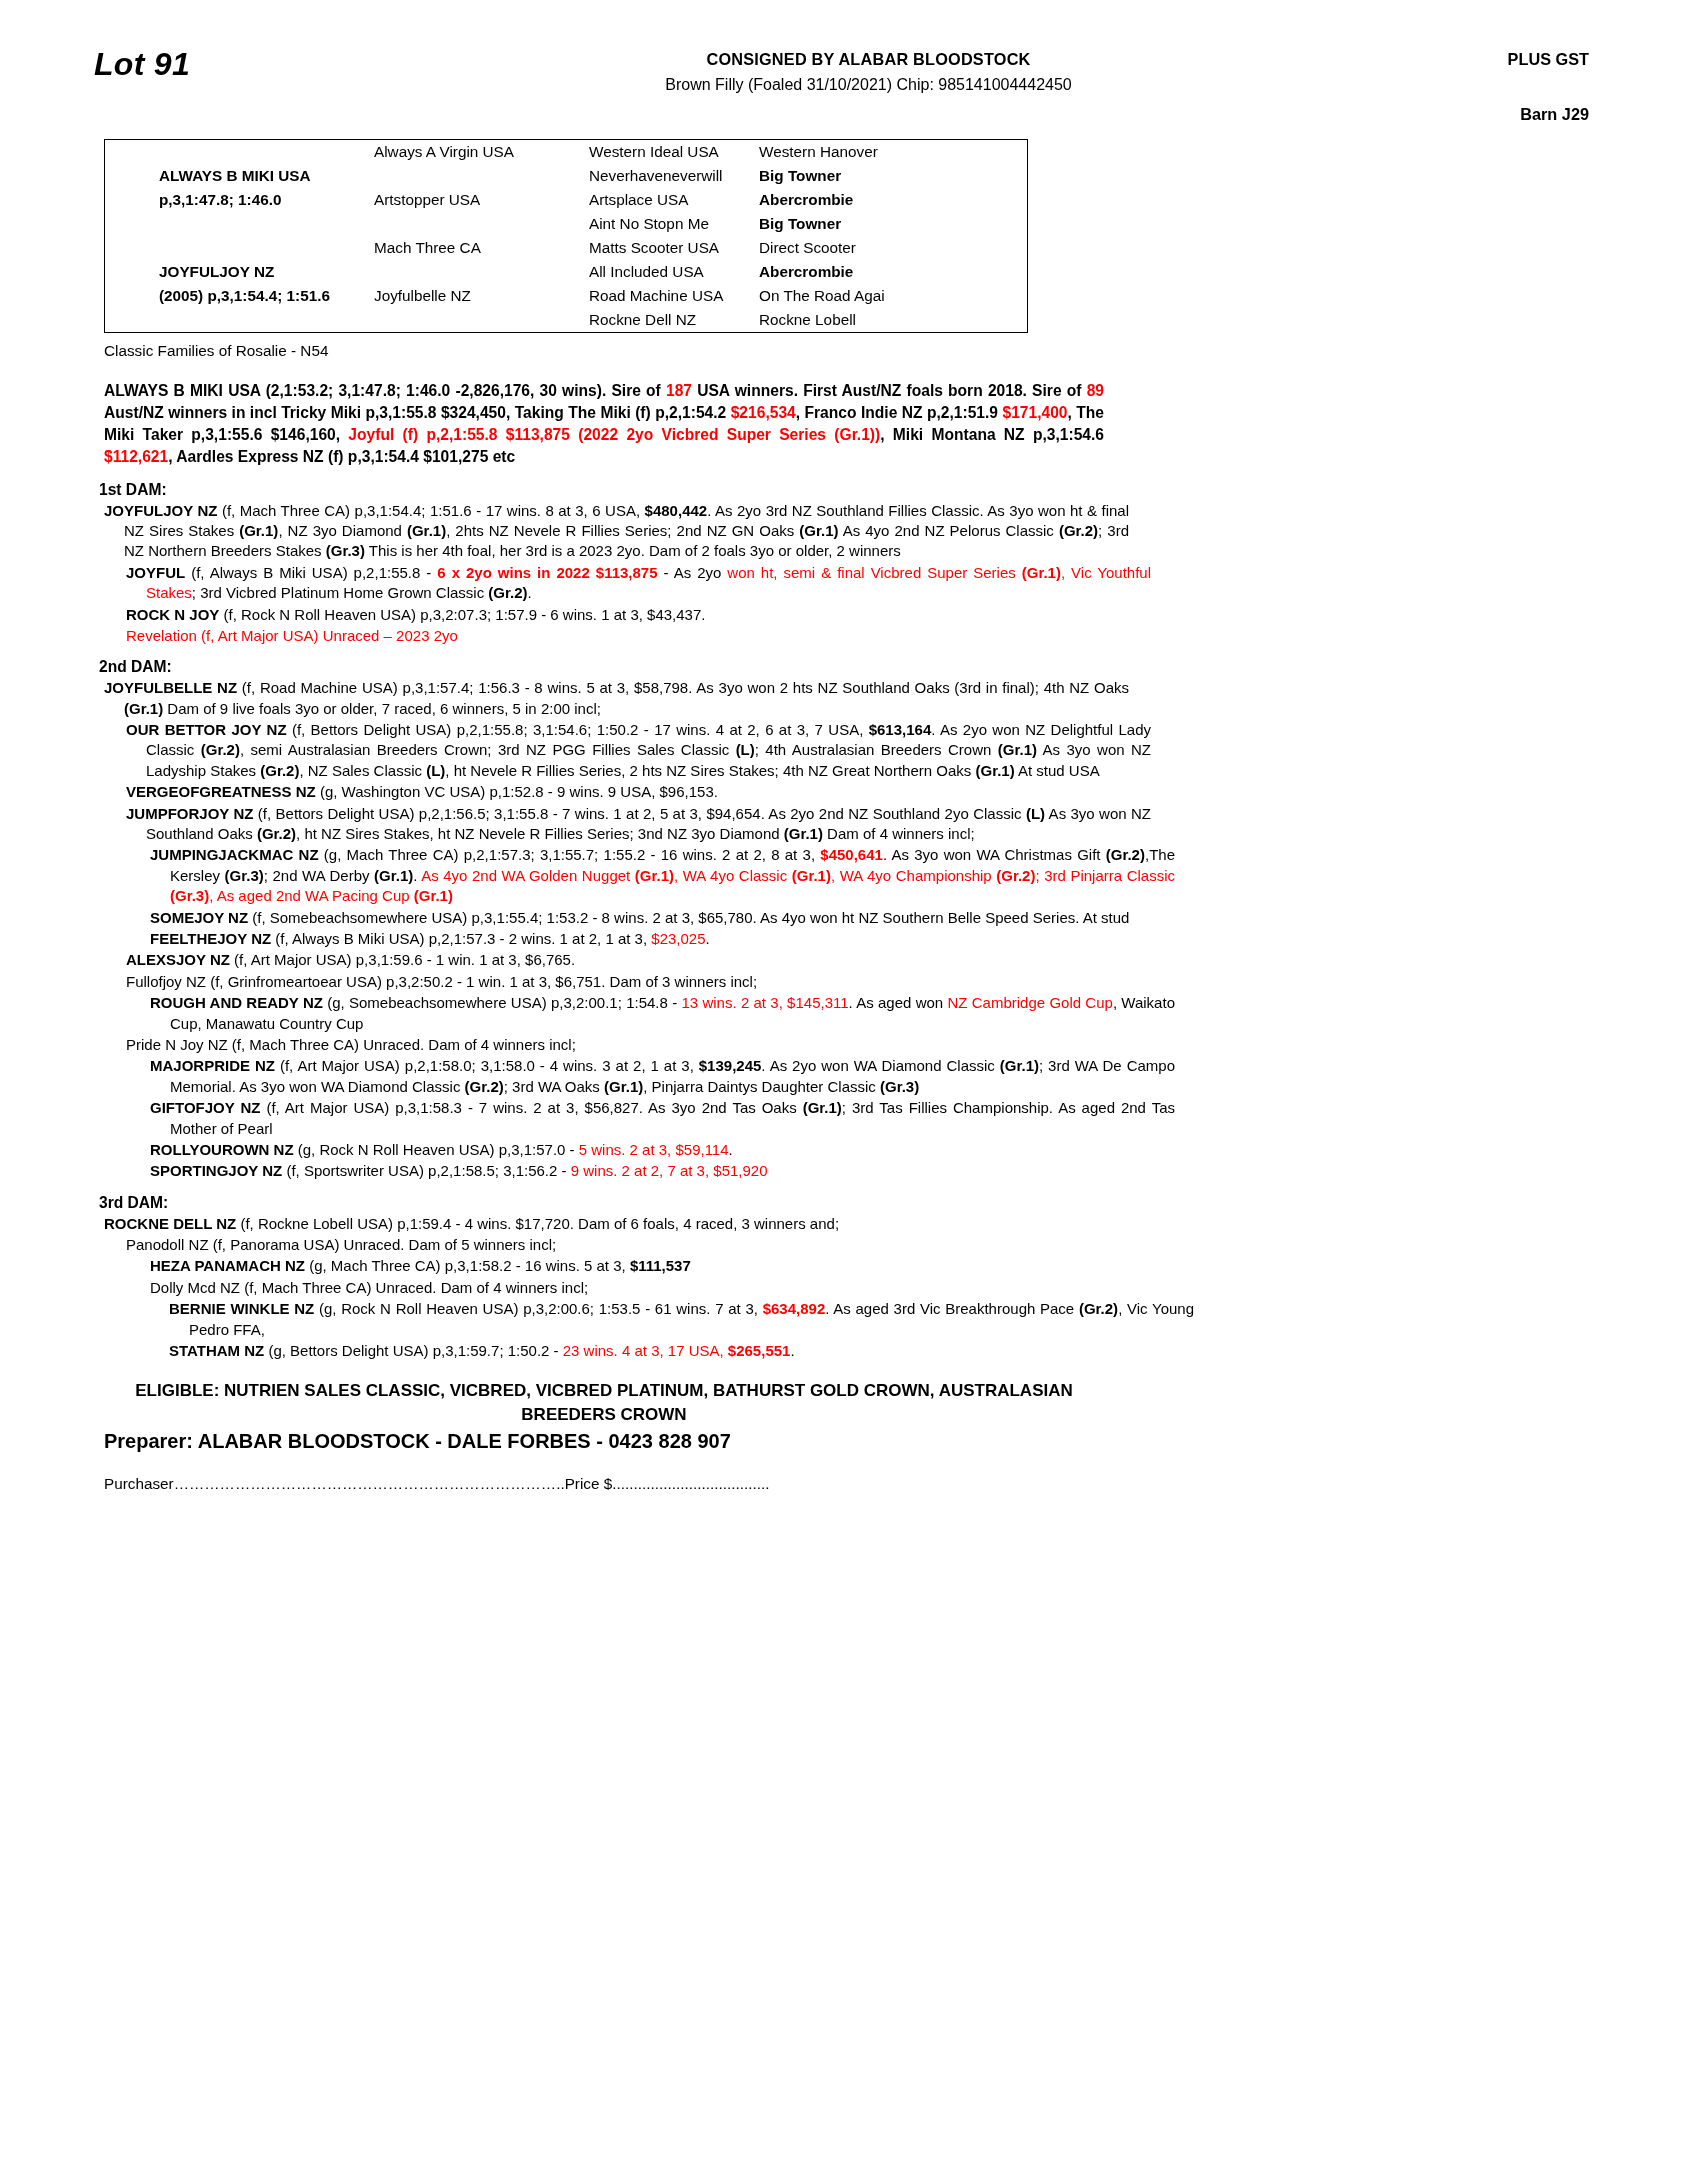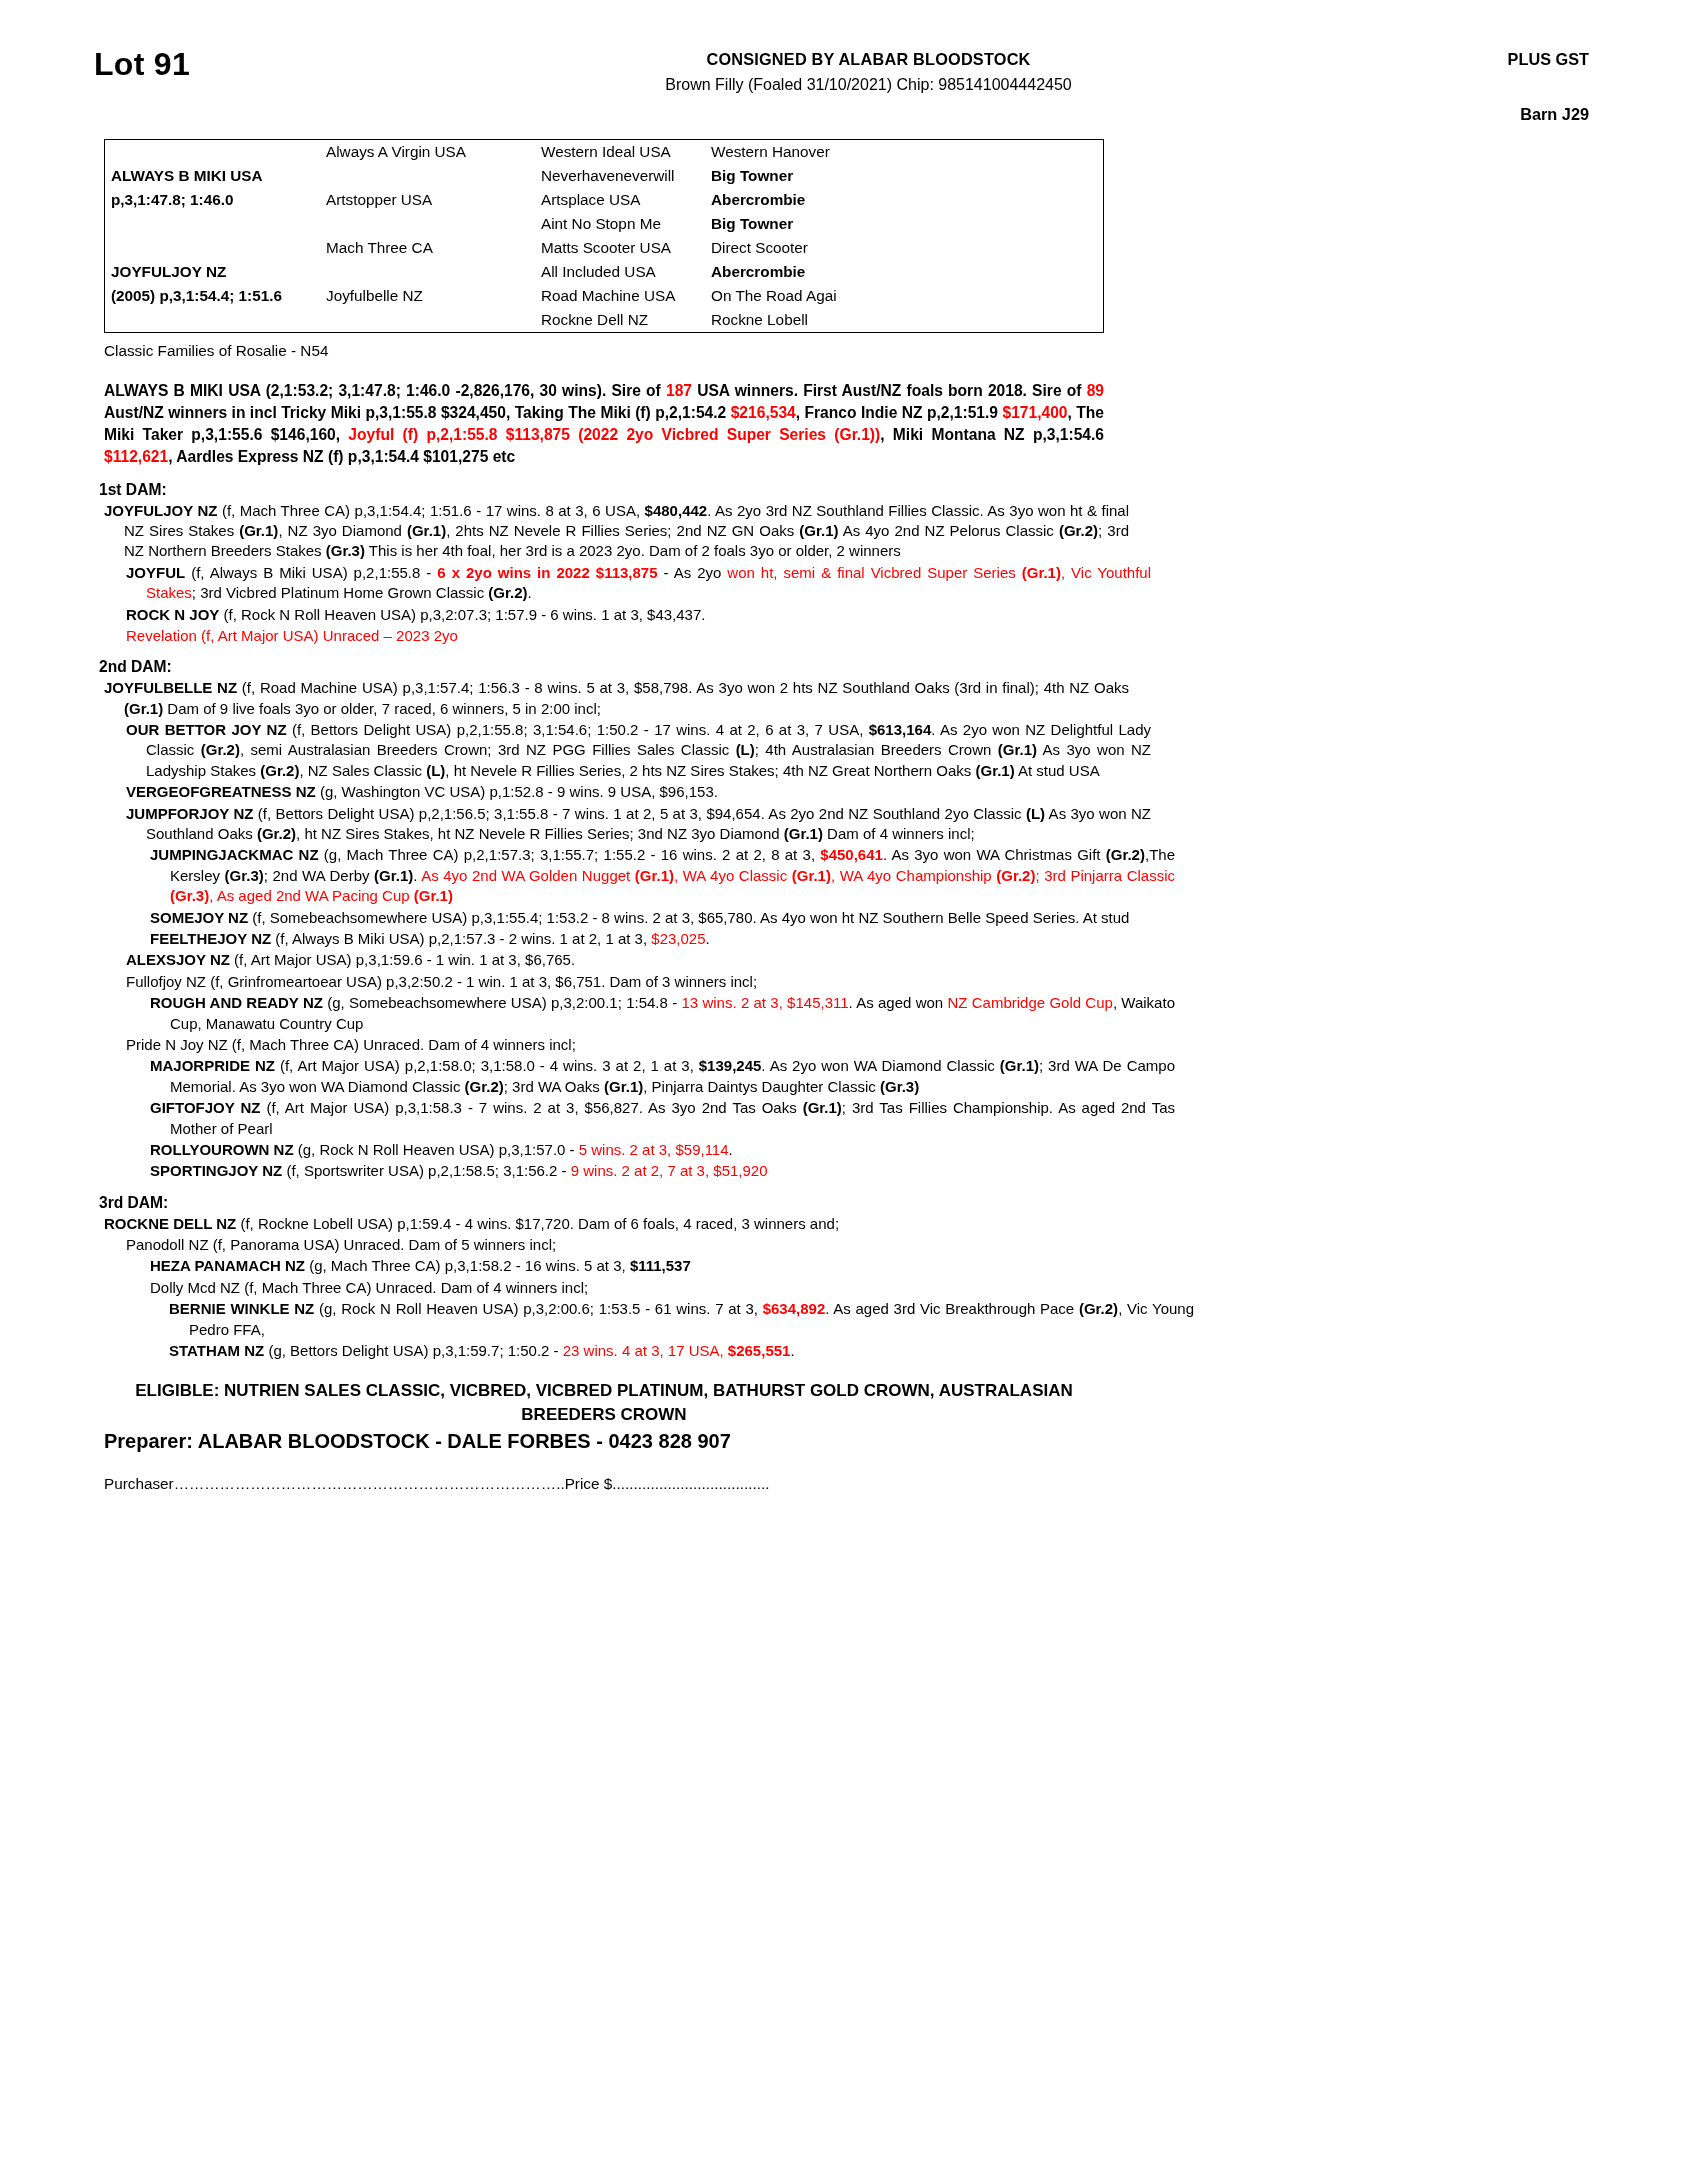--- a/index.html
+++ b/index.html
@@ -22,20 +22,21 @@
     align-items:flex-start;
     position:relative;
     height:85px;
   }
   .lot {
     font-size:32px;
     font-weight:bold;
     letter-spacing:0.3px;
     width:252px;
     padding-top:6px;
+    font-style:italic;
   }
   .hdr-mid {
     flex:1;
     text-align:center;
     padding-top:10px;
   }
   .consigned {
     font-size:16.3px;
     font-weight:bold;
     letter-spacing:0.2px;
@@ -54,23 +55,24 @@
     font-weight:bold;
   }
   .barn {
     font-size:16.3px;
     font-weight:bold;
     margin-top:36px;
   }
   
   .ped-wrap {
     margin:14px 16px 0 10px;
-    width:1000px;
+    width:924px;
     border:1.5px solid #000;
     box-sizing:border-box;
+    padding-left:48px;
   }
   table.ped {
     border-collapse:collapse;
     width:100%;
     font-size:15.3px;
     table-layout:fixed;
   }
   table.ped td {
     padding:1px 6px;
     vertical-align:middle;

